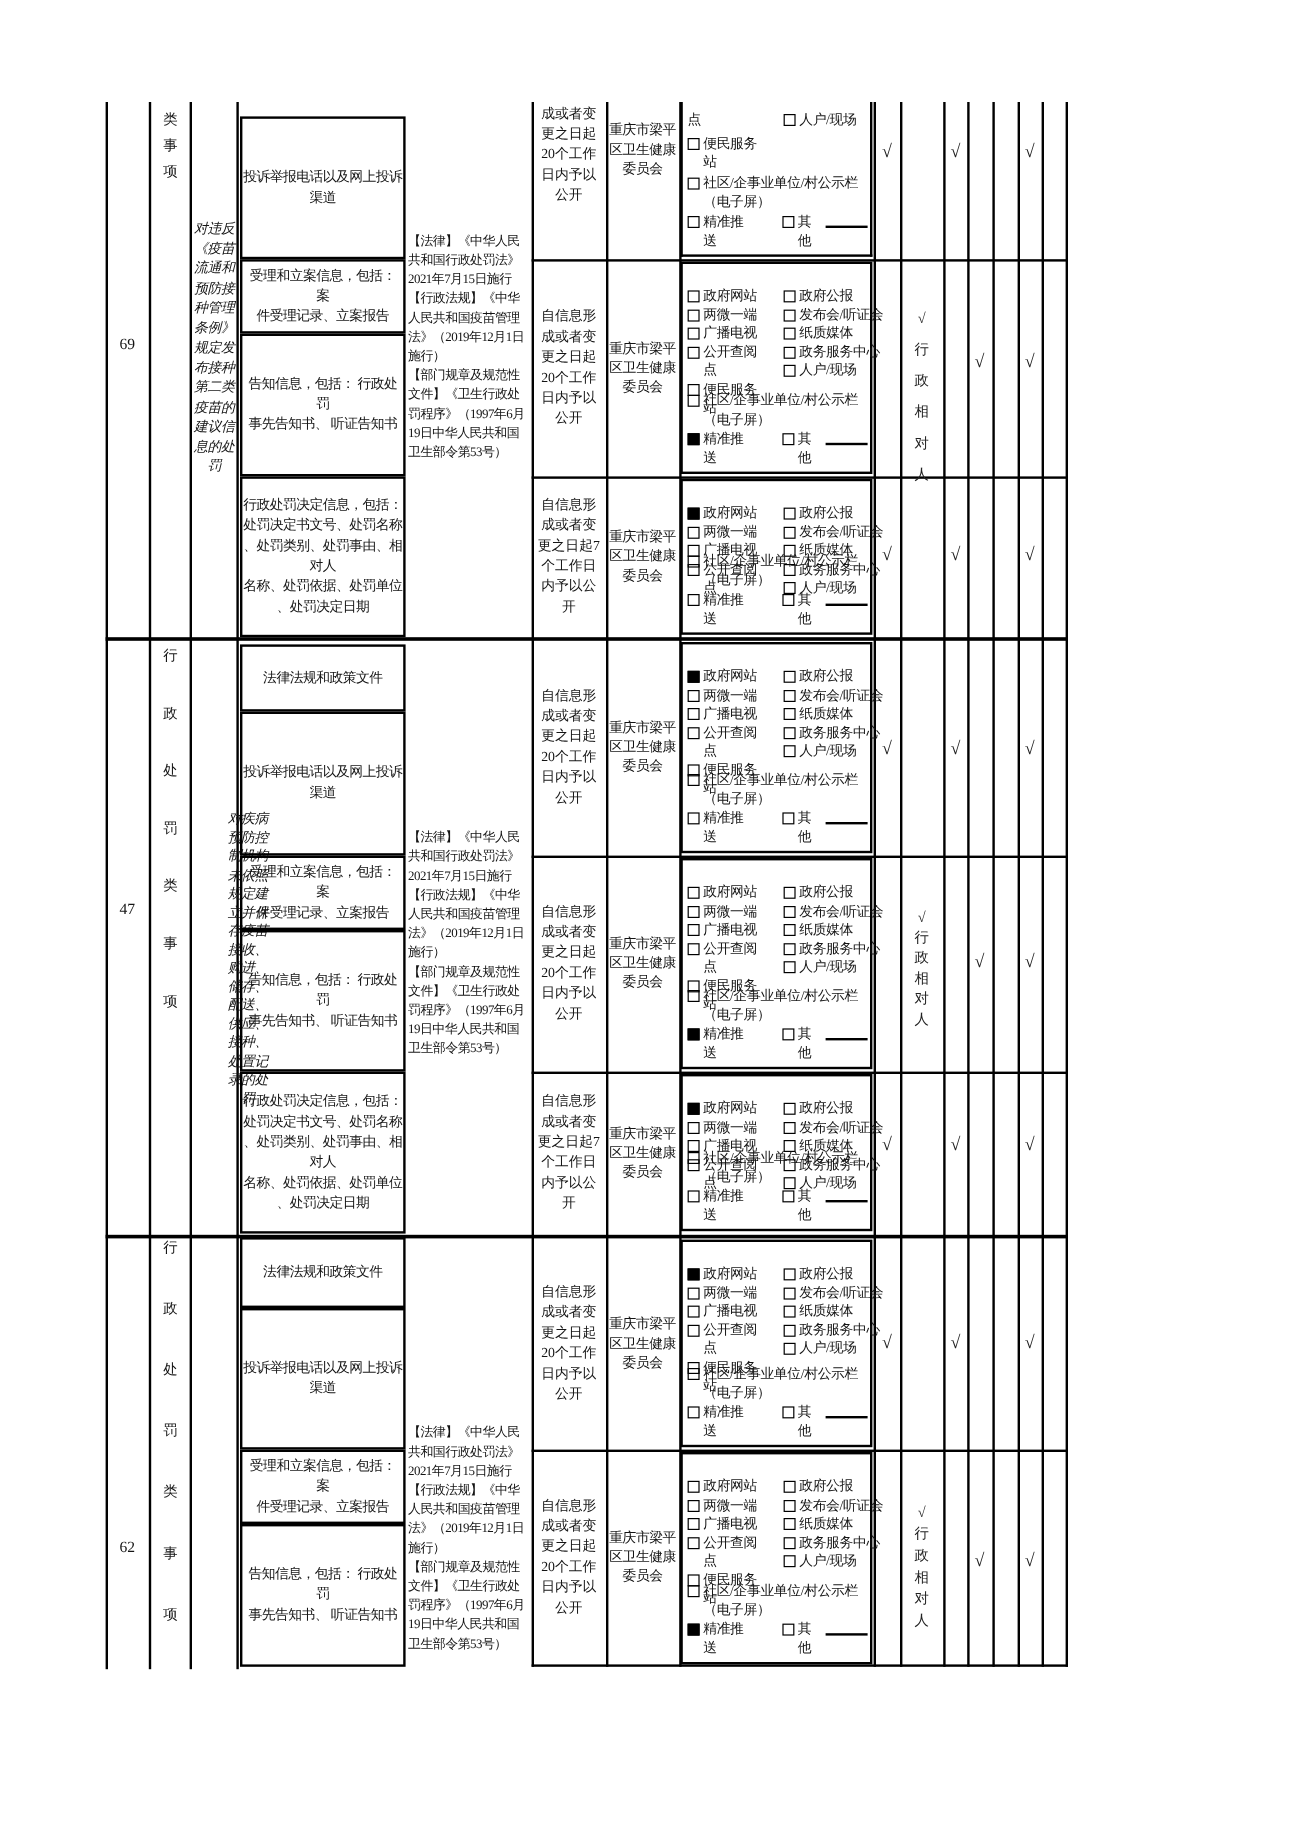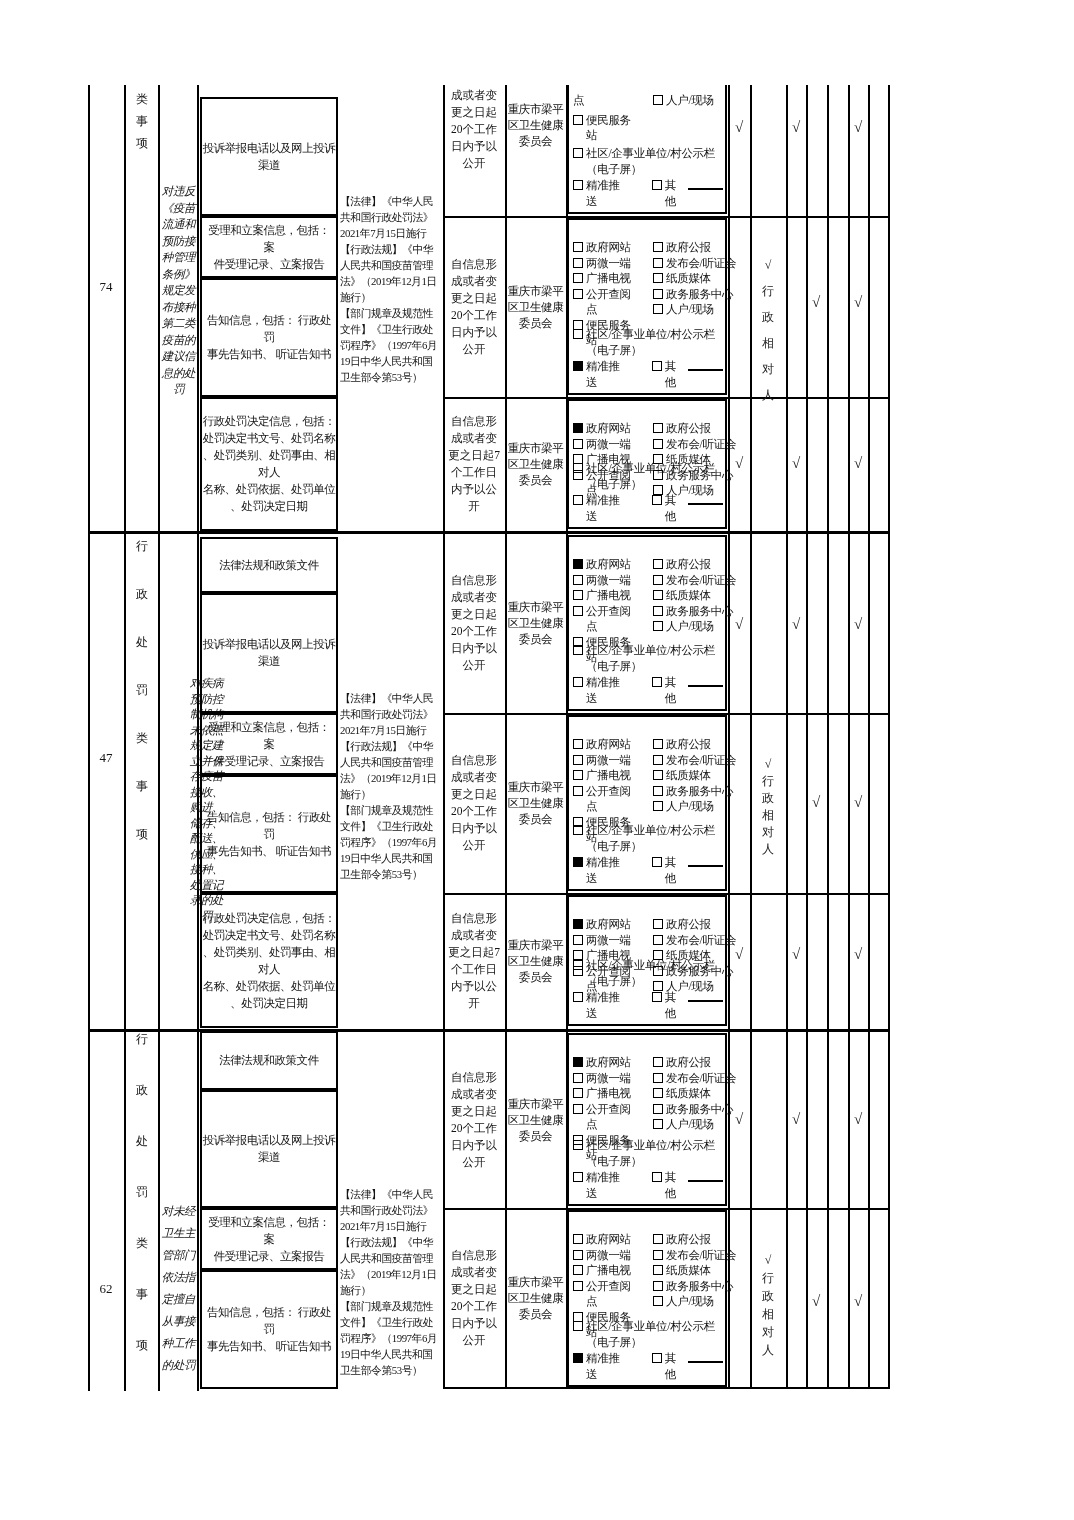--- a/index.html
+++ b/index.html
@@ -59,21 +59,21 @@
 
   <div class="hl" style="left:443px;top:216px;width:447px;"></div>
   <div class="hl" style="left:443px;top:397px;width:447px;"></div>
   <div class="hl thick" style="left:88px;top:531px;width:802px;"></div>
   <div class="hl" style="left:443px;top:713px;width:447px;"></div>
   <div class="hl" style="left:443px;top:893px;width:447px;"></div>
   <div class="hl thick" style="left:88px;top:1029px;width:802px;"></div>
   <div class="hl" style="left:443px;top:1208px;width:447px;"></div>
   <div class="hl" style="left:443px;top:1387px;width:447px;"></div>
 
-  <div class="cell num" style="left:88px;top:279px;width:36px;">74</div>
+  <div class="cell num" style="left:88px;top:279px;width:36px;">69</div>
   <div class="cell cat" style="left:126px;top:88px;line-height:22px;">类
 事
 项</div>
   <div class="cell item" style="left:159px;top:183px;width:39px;line-height:16.5px;">对违反
 《疫苗
 流通和
 预防接
 种管理
 条例》
 规定发
@@ -601,28 +601,20 @@
   <span class="mk" style="left:854px;top:946px;">√</span>
 
   <div class="cell num" style="left:88px;top:1281px;width:36px;">62</div>
   <div class="cell cat" style="left:126px;top:1014px;line-height:51px;">行
 政
 处
 罚
 类
 事
 项</div>
-  <div class="cell item" style="left:159px;top:1200px;width:39px;line-height:22px;">对未经
-卫生主
-管部门
-依法指
-定擅自
-从事接
-种工作
-的处罚</div>
   <div class="cell legal" style="left:340px;top:1186px;width:103px;">【法律】《中华人民
 共和国行政处罚法》
 2021年7月15日施行
 【行政法规】《中华
 人民共和国疫苗管理
 法》（2019年12月1日
 施行）
 【部门规章及规范性
 文件】《卫生行政处
 罚程序》（1997年6月

